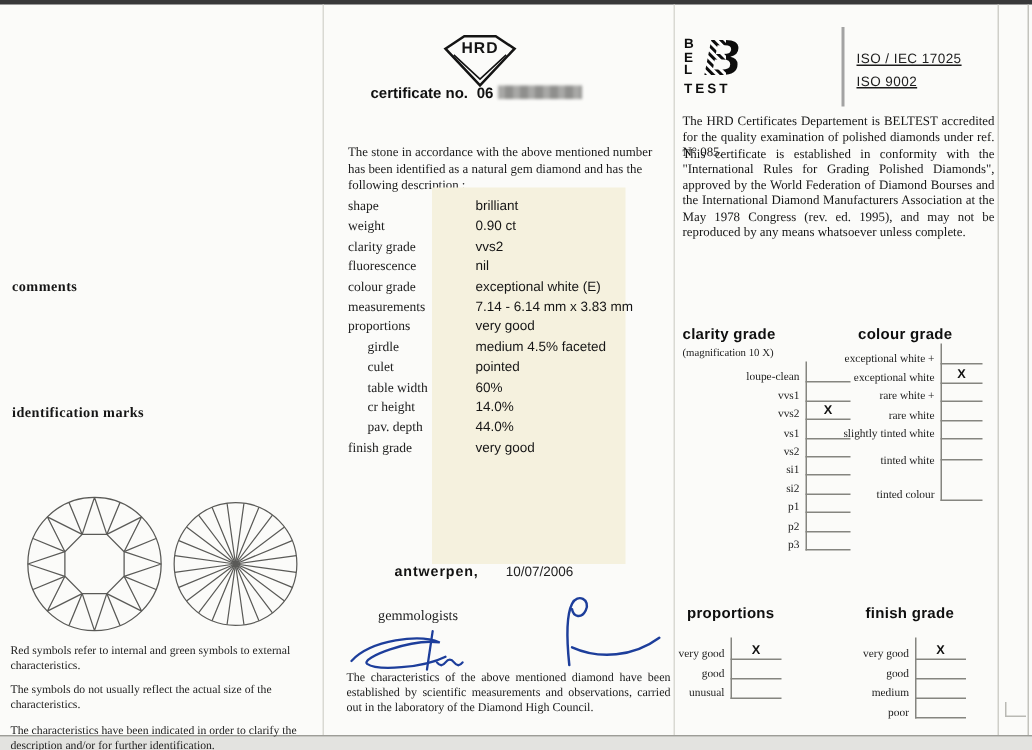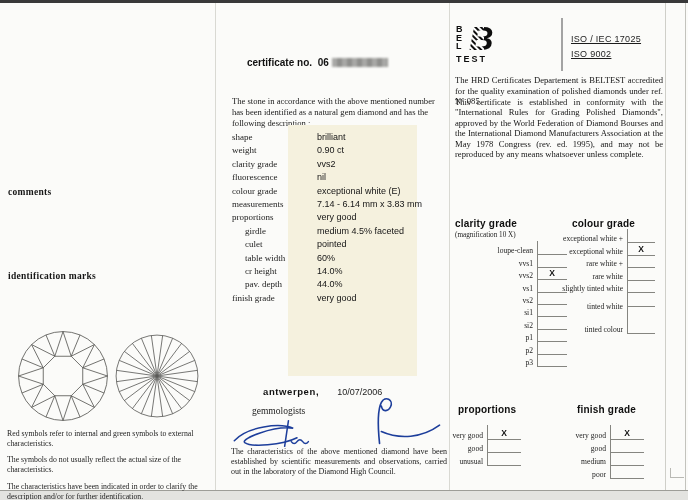--- a/index.html
+++ b/index.html
@@ -28,21 +28,21 @@
   #cert-line{position:absolute;left:247px;top:54px;font:bold 10px "Liberation Sans",sans-serif;color:#111;}
   #cert-redaction{display:inline-block;vertical-align:-1px;margin-left:3px;width:56px;height:9px;
      background:repeating-linear-gradient(90deg,#a8a8a6 0 5px,#8f8f8d 5px 10px);filter:blur(1px);}
   #intro-text{position:absolute;left:232px;top:93px;width:212px;font:8.6px/1.27 "Liberation Serif",serif;color:#1a1a1a;}
   #cream-strip{position:absolute;left:288px;top:122px;width:129px;height:251px;background:#f5f1de;}
   #desc-list{position:absolute;left:232px;top:129px;width:212px;}
   .desc-row{display:flex;height:13.4px;align-items:flex-start;}
   .desc-row .dl{width:70px;flex:none;font:9px "Liberation Serif",serif;color:#222;box-sizing:border-box;}
   .desc-row.indent .dl{padding-left:13px;}
   .desc-row .dv{font:9px "Liberation Sans",sans-serif;color:#151515;padding-left:15px;}
-  #city-date{position:absolute;left:263px;top:378px;}
+  #city-date{position:absolute;left:263px;top:368px;}
   #city{font:bold 9.5px "Liberation Sans",sans-serif;letter-spacing:.6px;color:#111;}
   #date{font:9px "Liberation Sans",sans-serif;color:#222;margin-left:14px;}
   #gemmologists-label{position:absolute;left:252px;top:403px;font:9.5px "Liberation Serif",serif;}
   #signature-1{position:absolute;left:228px;top:412px;}
   #signature-2{position:absolute;left:345px;top:393px;}
   #mid-footer{position:absolute;left:231px;top:444px;width:216px;font:8px/1.28 "Liberation Serif",serif;
               text-align:justify;color:#1a1a1a;}
 
   
   #beltest-logo{position:absolute;left:456px;top:22px;width:60px;}
@@ -120,20 +120,27 @@
 
   <div id="notes-list">
 
       <p class="note">Red symbols refer to internal and green symbols to external characteristics.</p>
 
       <p class="note">The symbols do not usually reflect the actual size of the characteristics.</p>
 
       <p class="note">The characteristics have been indicated in order to clarify the description and/or for further identification.</p>
     </div>
 
+  <div id="hrd-logo">
+    <svg width="56" height="37" viewBox="0 0 80 53">
+      <path d="M7,15 L25,3 L55,3 L73,15 L40,50 Z" fill="none" stroke="#141414" stroke-width="2.4"></path>
+      <path d="M15,21 L40,44 L65,21" fill="none" stroke="#141414" stroke-width="1.6"></path>
+      <text x="40" y="19" text-anchor="middle" font-family="Liberation Sans, sans-serif" font-size="15" font-weight="bold" letter-spacing="1" fill="#141414">HRD</text>
+    </svg>
+  </div>
 
   <div id="cert-line">
     <span>certificate no.</span>
     <span style="margin-left:3px;">06</span><span id="cert-redaction"></span>
   </div>
 
   <div id="intro-text">The stone in accordance with the above mentioned number has been identified as a natural gem diamond and has the following description :</div>
 
   <div id="cream-strip"></div>
 

